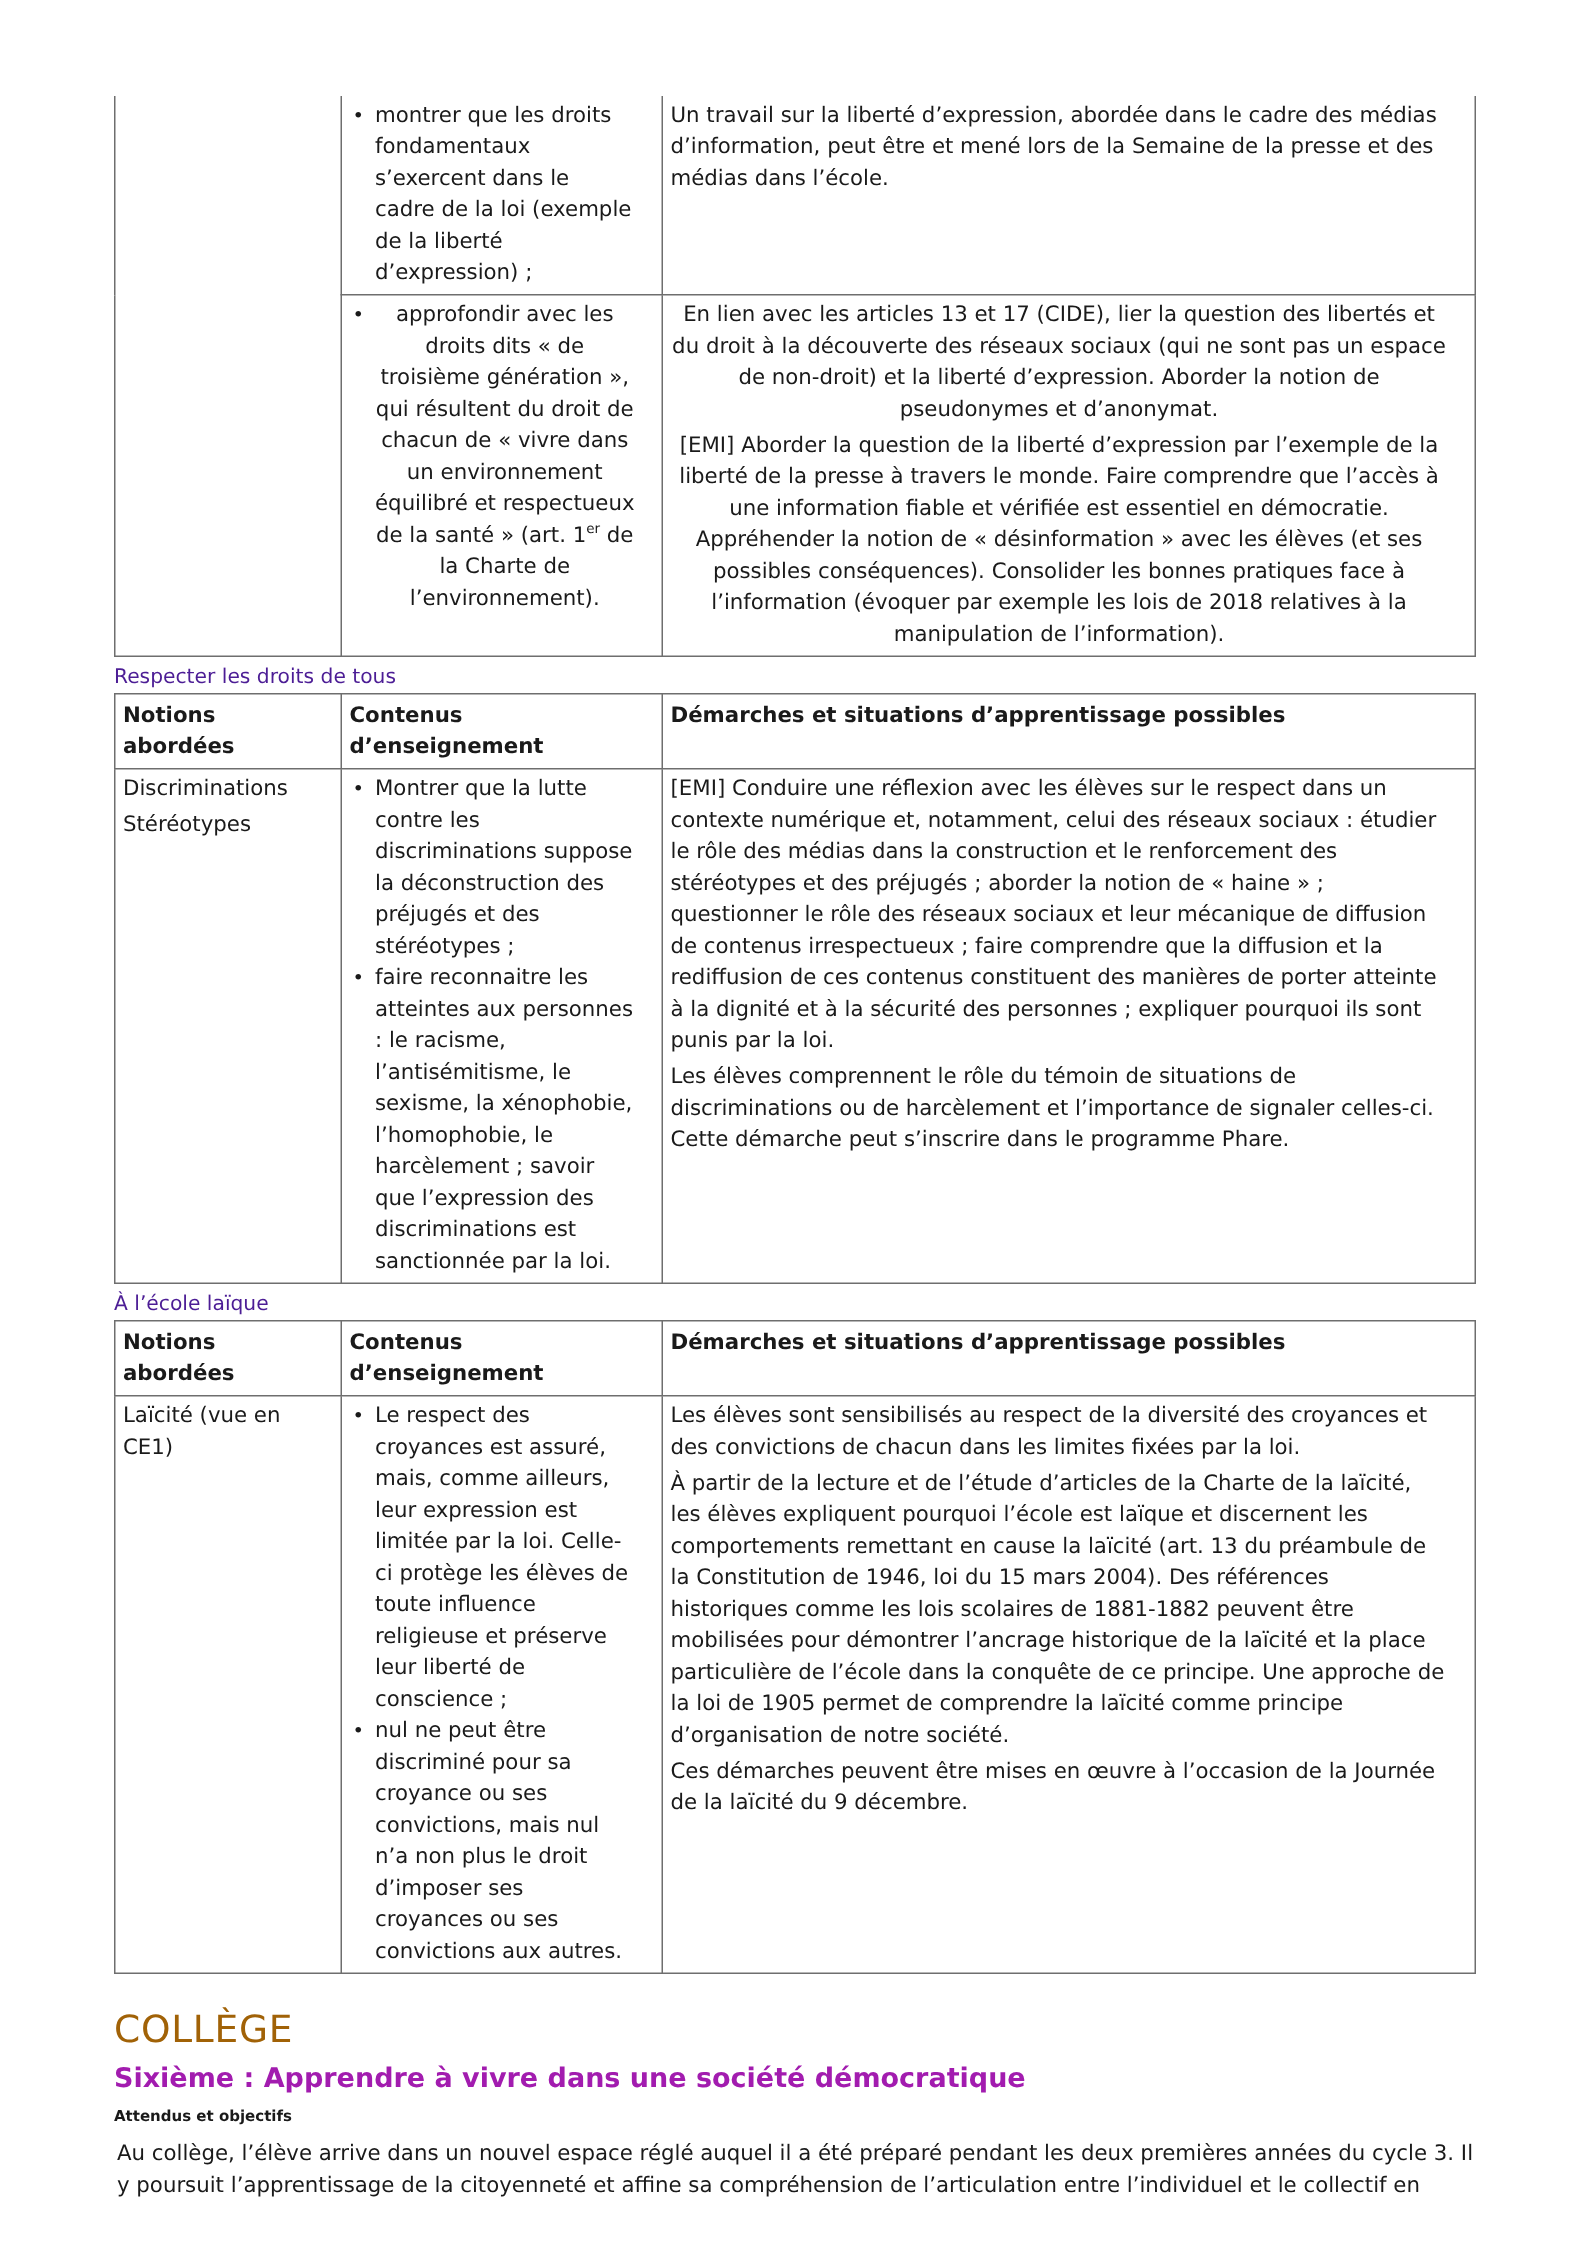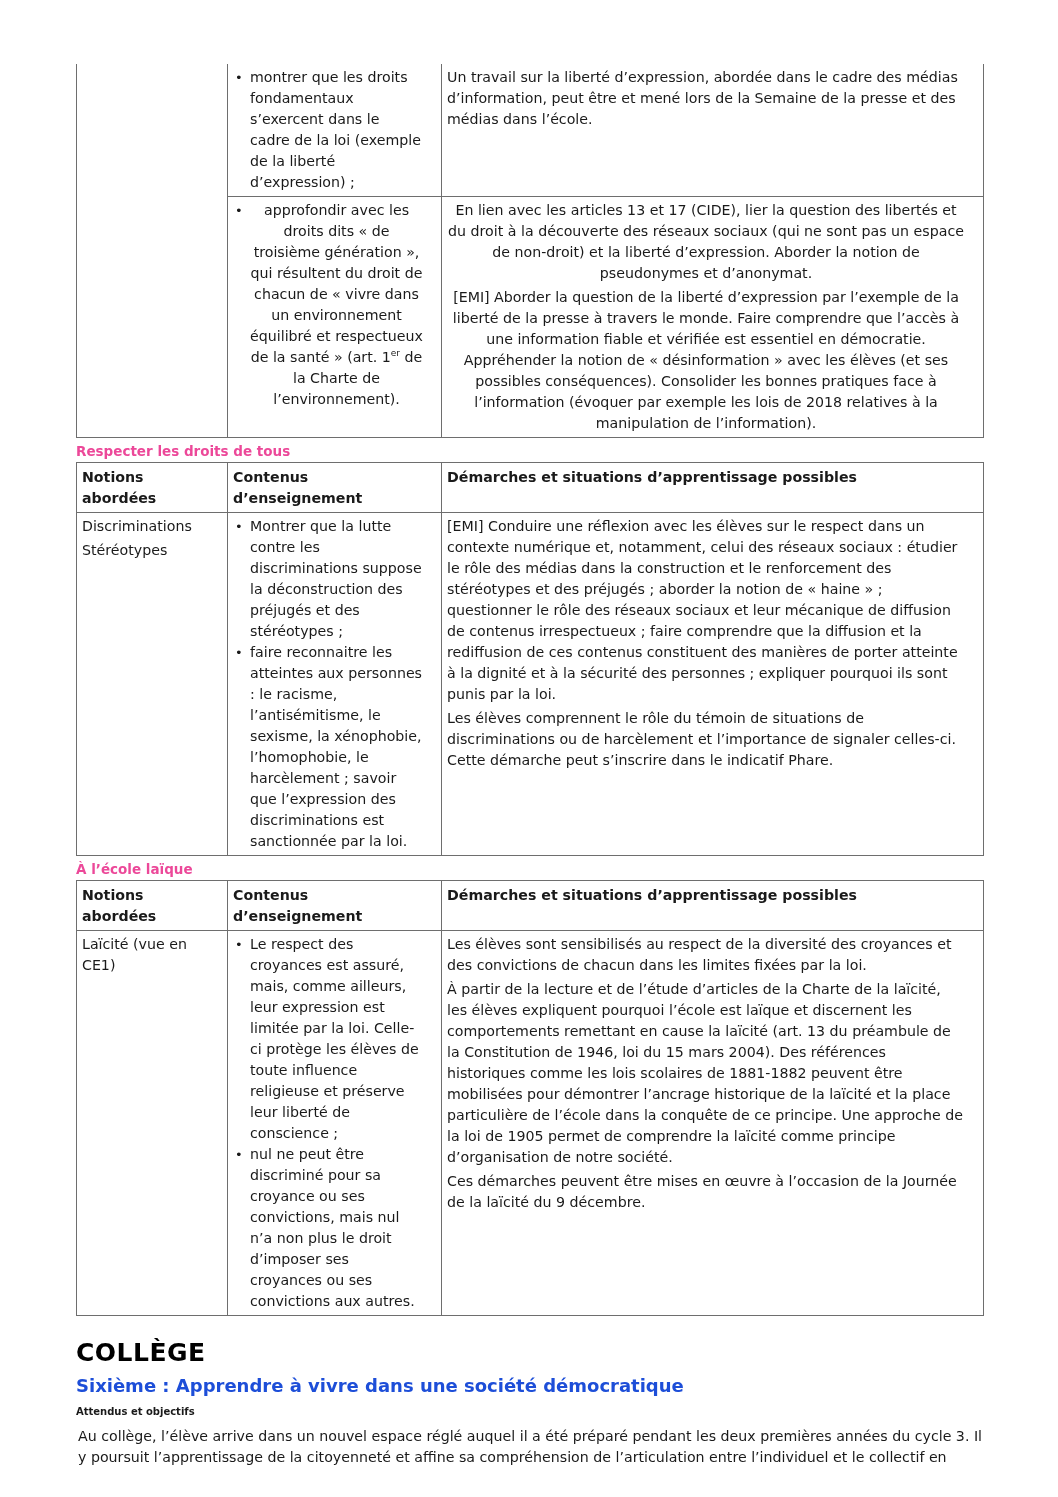--- a/index.html
+++ b/index.html
@@ -26,30 +26,30 @@
   ul.bl { margin: 0; padding: 0 0 0 17px; list-style: none; }
   ul.bl li { position: relative; }
   ul.bl li::before {
     content: "\2022"; position: absolute; left: -15px; top: 0; font-size: 13px;
   }
   .para { margin: 0 0 3px 0; }
   .para:last-child { margin-bottom: 0; }
   .emi { font-weight: normal; }
   sup { font-size: 9px; line-height: 0; }
   .subhead {
-    color: #ec4899; font-weight: bold; font-size: 13.5px; line-height: 18px;
+    color: #4c1d95; font-weight: normal; font-size: 13.5px; line-height: 18px;
     margin: 4px 0 2px 0;
   }
   .h1 {
-    color: #000000; font-size: 25px; line-height: 30px; margin: 22px 0 6px 0;
-    font-weight: bold; letter-spacing: 0.5px;
+    color: #a16207; font-size: 25px; line-height: 30px; margin: 22px 0 6px 0;
+    font-weight: normal; letter-spacing: 0.5px;
   }
   .intro { font-size: 14.2px; line-height: 21px; margin: 0 0 10px 0; }
   .h2 {
-    color: #1d4ed8; font-weight: bold; font-size: 18px; line-height: 24px;
+    color: #a21caf; font-weight: bold; font-size: 18px; line-height: 24px;
     margin: 0 0 4px 0;
   }
   .h3 { font-weight: bold; font-size: 10px; line-height: 20px; margin: 0 0 4px 0; }
   .body-text { font-size: 14.2px; line-height: 21px; margin: 0; padding-left: 2px; }
 </style>
 </head>
 <body>
 
 <div class="page">
 
@@ -104,21 +104,21 @@
         <div style="margin-top:3px">Stéréotypes</div>
       </td>
       <td>
         <ul class="bl">
           <li>Montrer que la lutte contre les discriminations suppose la déconstruction des préjugés et des stéréotypes ;</li>
           <li>faire reconnaitre les atteintes aux personnes : le racisme, l’antisémitisme, le sexisme, la xénophobie, l’homophobie, le harcèlement ; savoir que l’expression des discriminations est sanctionnée par la loi.</li>
         </ul>
       </td>
       <td>
         <p class="para">[<span class="emi">EMI</span><span>] Conduire une réflexion avec les élèves sur le respect dans un contexte numérique et, notamment, celui des réseaux sociaux : étudier le rôle des médias dans la construction et le renforcement des stéréotypes et des préjugés ; aborder la notion de « haine » ; questionner le rôle des réseaux sociaux et leur mécanique de diffusion de contenus irrespectueux ; faire comprendre que la diffusion et la rediffusion de ces contenus constituent des manières de porter atteinte à la dignité et à la sécurité des personnes ; expliquer pourquoi ils sont punis par la loi.</span></p>
-        <p class="para">Les élèves comprennent le rôle du témoin de situations de discriminations ou de harcèlement et l’importance de signaler celles-ci. Cette démarche peut s’inscrire dans le indicatif Phare.</p>
+        <p class="para">Les élèves comprennent le rôle du témoin de situations de discriminations ou de harcèlement et l’importance de signaler celles-ci. Cette démarche peut s’inscrire dans le programme Phare.</p>
       </td>
     </tr>
   </tbody>
     </table>
 
   <div class="subhead">À l’école laïque</div>
   <table class="grid">
     <colgroup>
         <col class="c1">
         <col class="c2">

